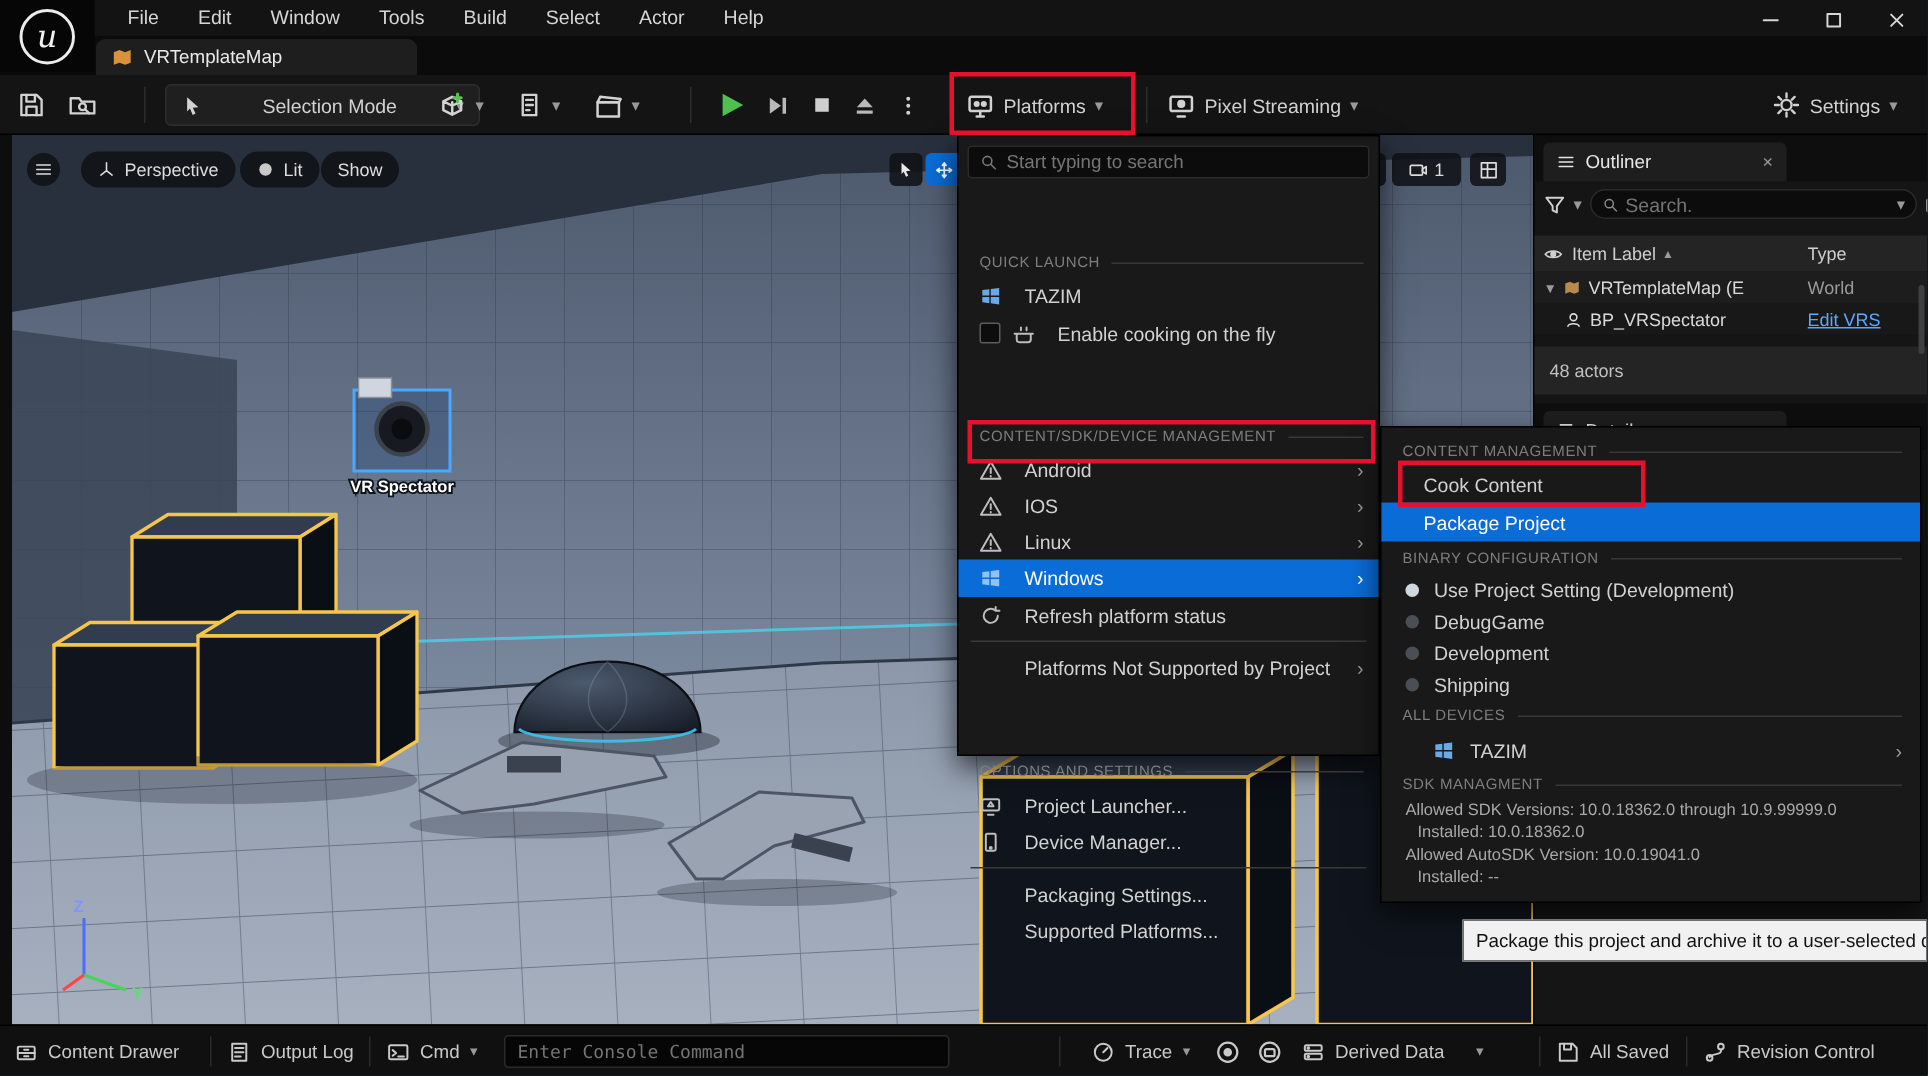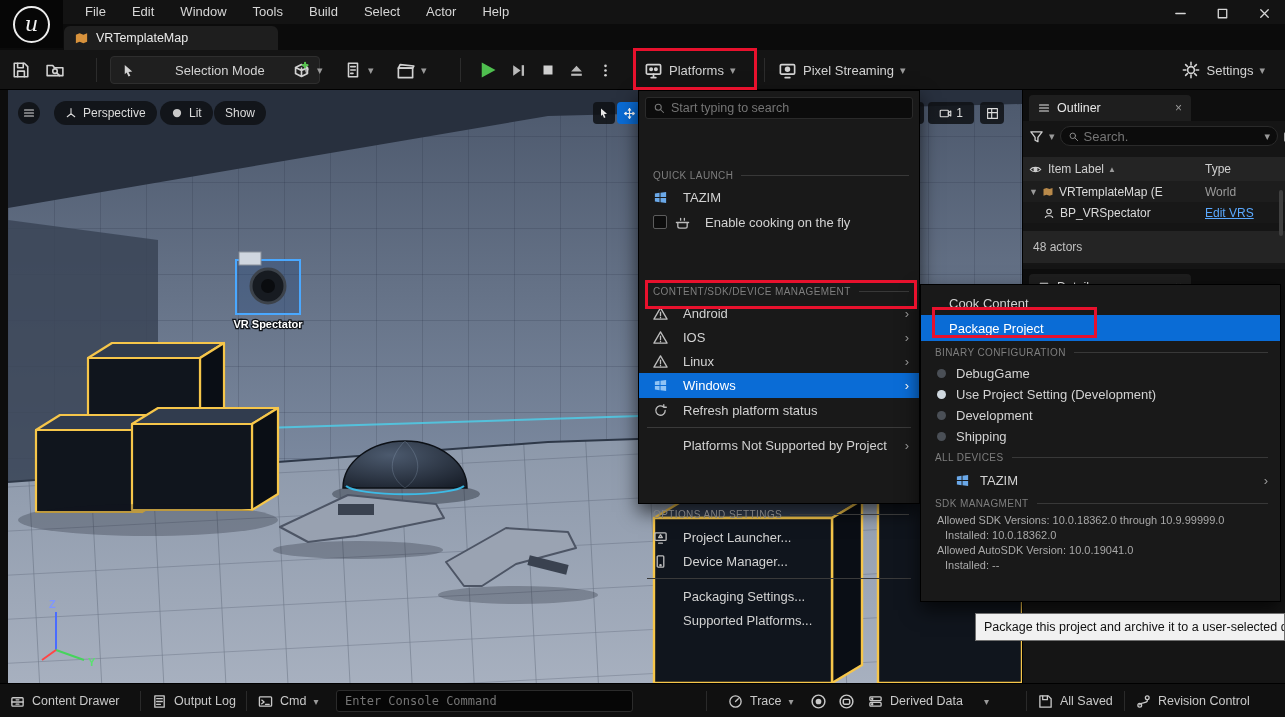--- a/index.html
+++ b/index.html
@@ -572,37 +572,41 @@
       <span class="ico"></span>
       <span>Packaging Settings...</span>
     </div>
     <div class="pm-item">
       <span class="ico"></span>
       <span>Supported Platforms...</span>
     </div>
   </div>
 
   <div class="wmenu">
+    <div class="ws-header">
+      <span>CONTENT MANAGEMENT</span>
+        <span class="line"></span>
+    </div>
     <div class="ws-item">
       <span>Cook Content</span>
     </div>
     <div class="ws-item big sel">
       <span>Package Project</span>
     </div>
     <div class="ws-header" style="height:22px;">
       <span>BINARY CONFIGURATION</span>
         <span class="line"></span>
     </div>
     <div class="ws-radio">
+      <span class="radio on"></span>
+      <span>Use Project Setting (Development)</span>
+    </div>
+    <div class="ws-radio">
       <span class="radio"></span>
       <span>DebugGame</span>
-    </div>
-    <div class="ws-radio">
-      <span class="radio on"></span>
-      <span>Use Project Setting (Development)</span>
     </div>
     <div class="ws-radio">
       <span class="radio"></span>
       <span>Development</span>
     </div>
     <div class="ws-radio">
       <span class="radio"></span>
       <span>Shipping</span>
     </div>
     <div class="ws-header">

